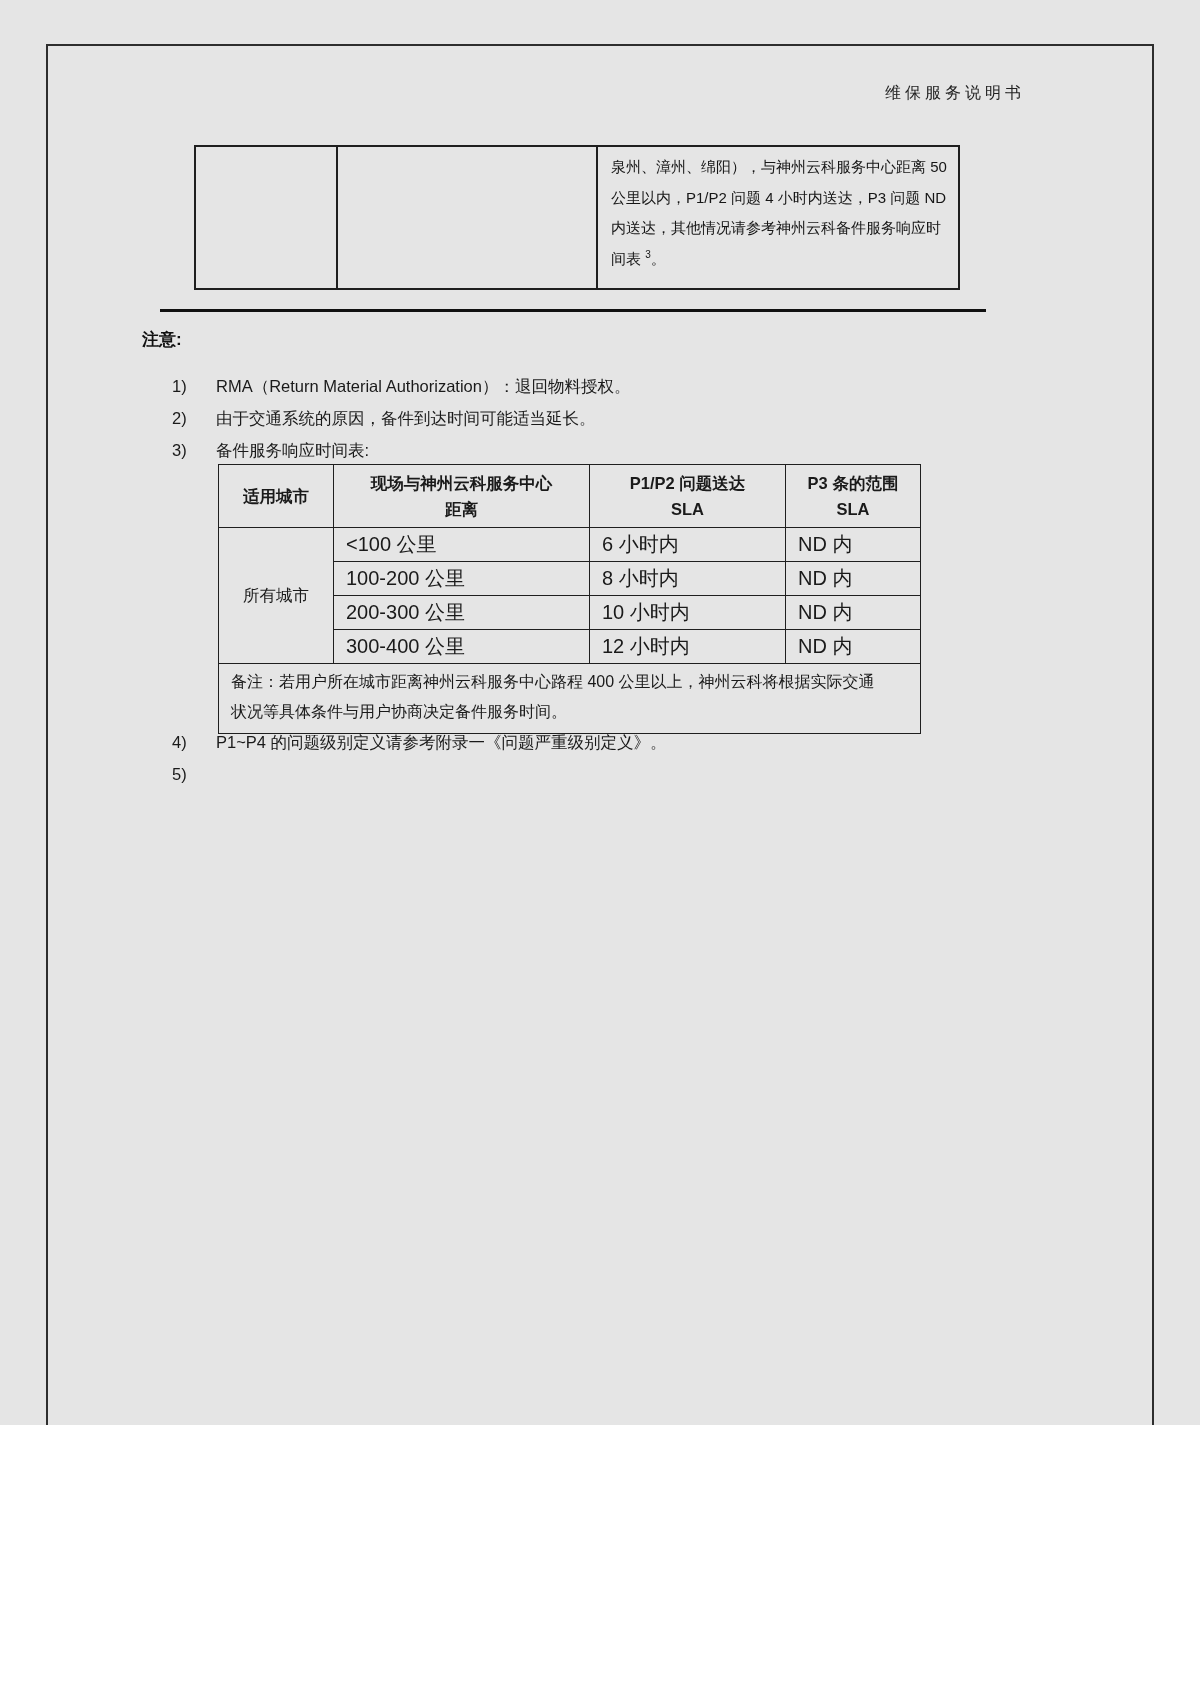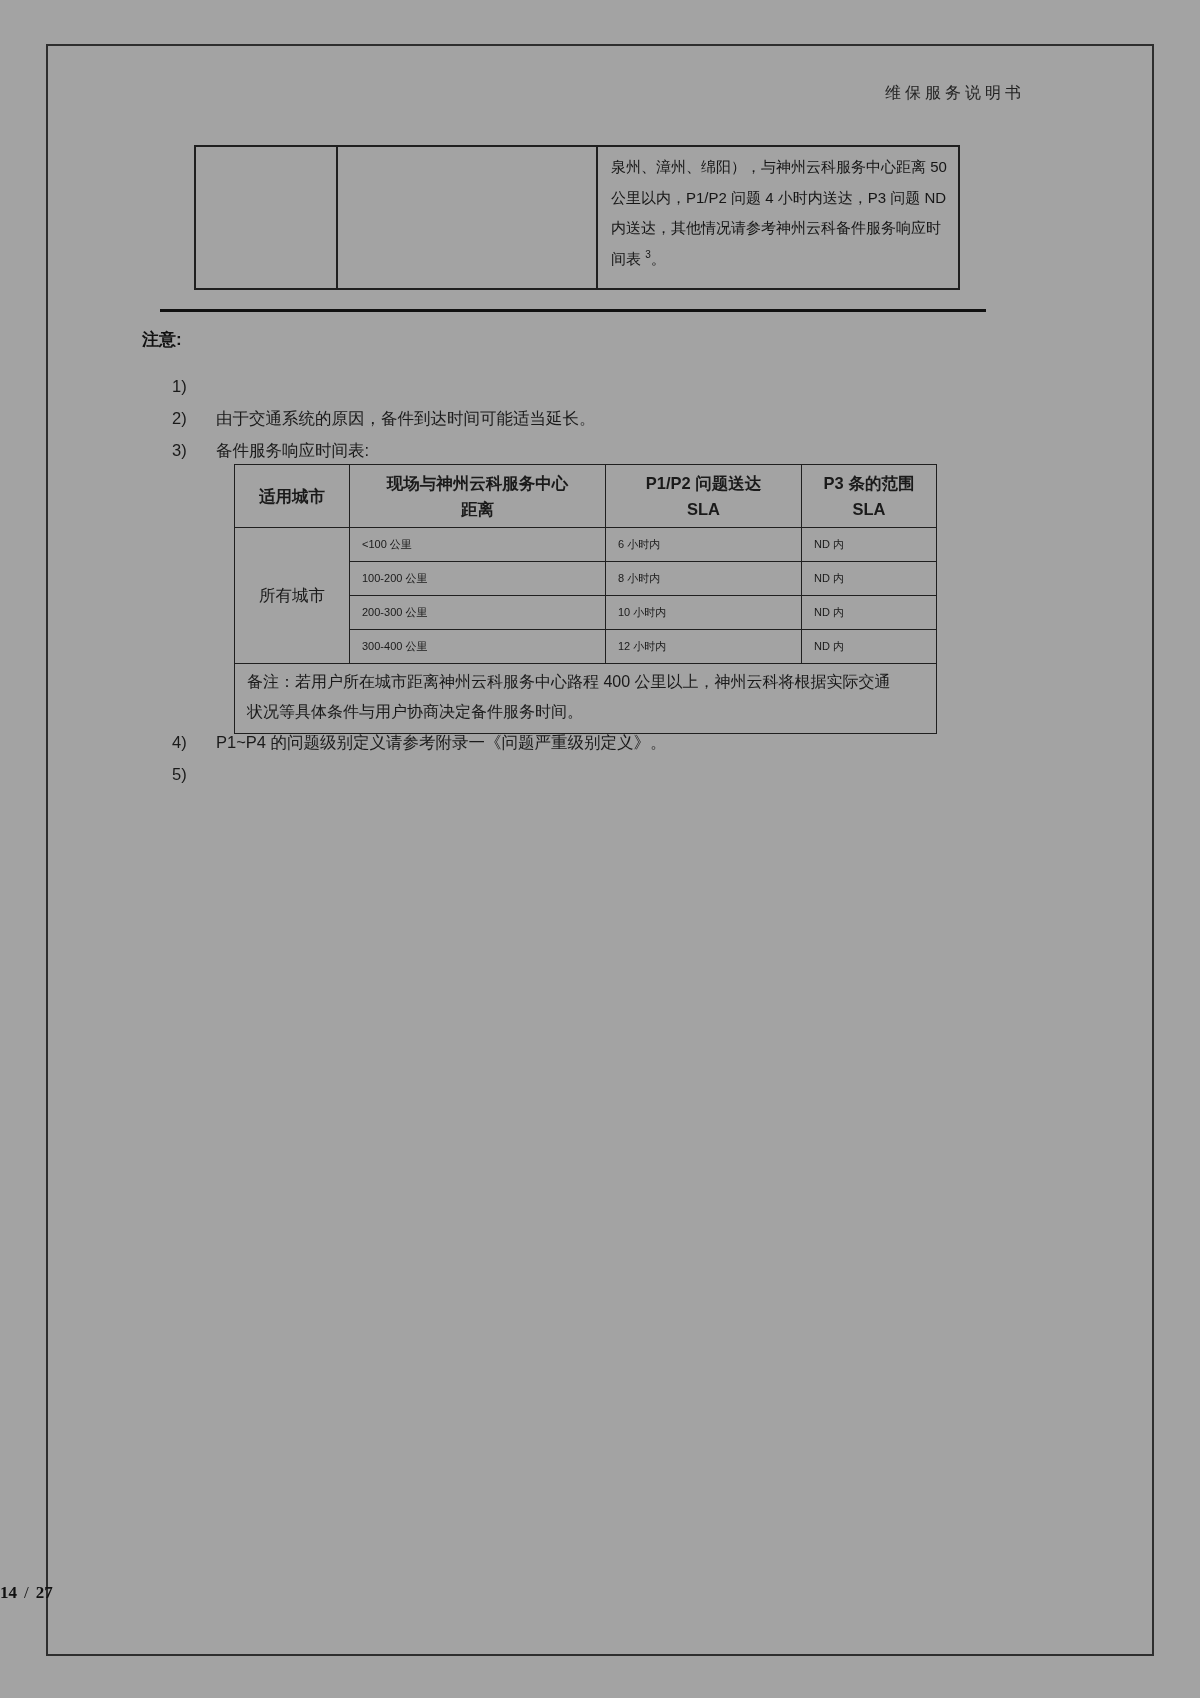--- a/index.html
+++ b/index.html
@@ -1,20 +1,20 @@
 <!DOCTYPE html>
 <html><head>
 <meta charset="utf-8">
 <style>
   html, body { margin: 0; padding: 0; background: #ffffff; }
   .page {
     position: relative;
     width: 1200px;
-    height: 1698px;
-    background: #a3a3a3;
+    height: 1425px;
+    background: #e5e5e5;
     font-family: "Liberation Sans", sans-serif;
     color: #1a1a1a;
     overflow: hidden;
   }
   .page-border {
     position: absolute;
     left: 46px; top: 44px;
     width: 1104px; height: 1608px;
     border: 2px solid #2e2e2e;
   }
@@ -89,25 +89,24 @@
   .item-3 { top: 435px; }
   .item-4 { top: 727px; }
   .item-5 { top: 759px; }
 
   
   .sla-table {
     position: absolute;
     left: 218px; top: 464px;
     width: 702px;
     table-layout: fixed;
-    margin-left: 16px;
   }
   .sla-table th, .sla-table td {
     border: 1.5px solid #1f1f1f;
-    font-size: 11px;
+    font-size: 20px;
   }
   .sla-table th {
     font-weight: bold;
     text-align: center;
     vertical-align: middle;
     line-height: 26px;
     white-space: pre-line;
     height: 58px;
     padding: 2px 4px;
     font-size: 16.5px;
@@ -179,20 +178,21 @@
     </tr>
   </tbody>
     </table>
 
   <div class="section-rule"></div>
 
   <div class="notice-label">注意:</div>
 
   <div class="notice-item item-1">
     <span class="num">1)</span>
+    <div class="txt">RMA（Return Material Authorization）：退回物料授权。</div>
   </div>
   <div class="notice-item item-2">
     <span class="num">2)</span>
     <div class="txt">由于交通系统的原因，备件到达时间可能适当延长。</div>
   </div>
   <div class="notice-item item-3">
     <span class="num">3)</span>
     <div class="txt">备件服务响应时间表:</div>
   </div>
 

